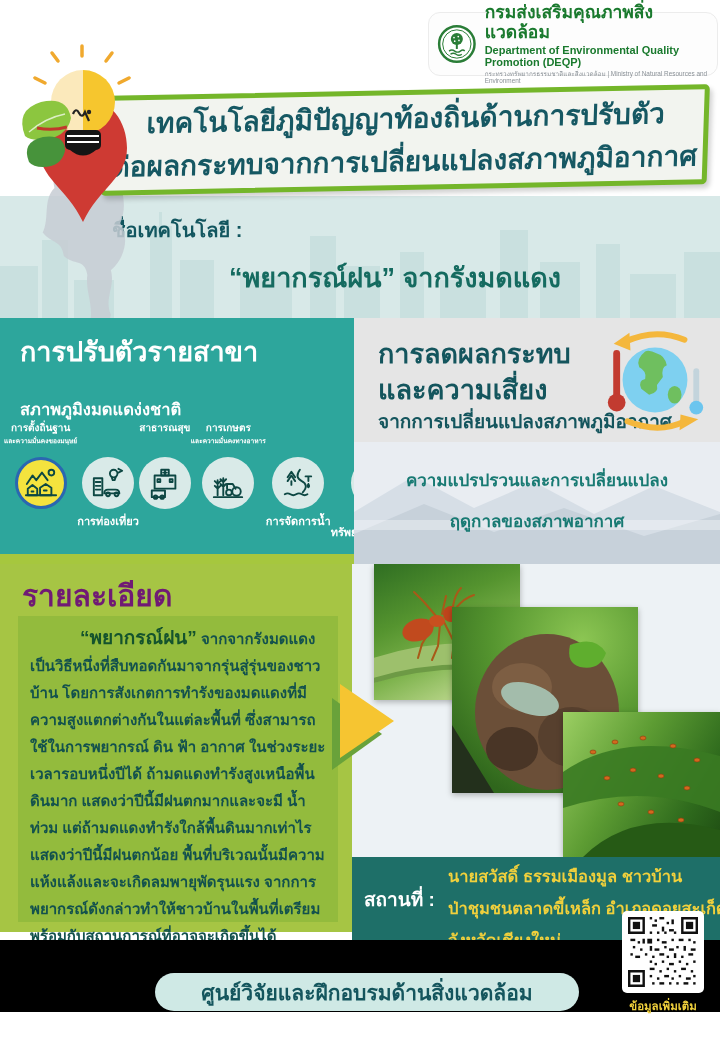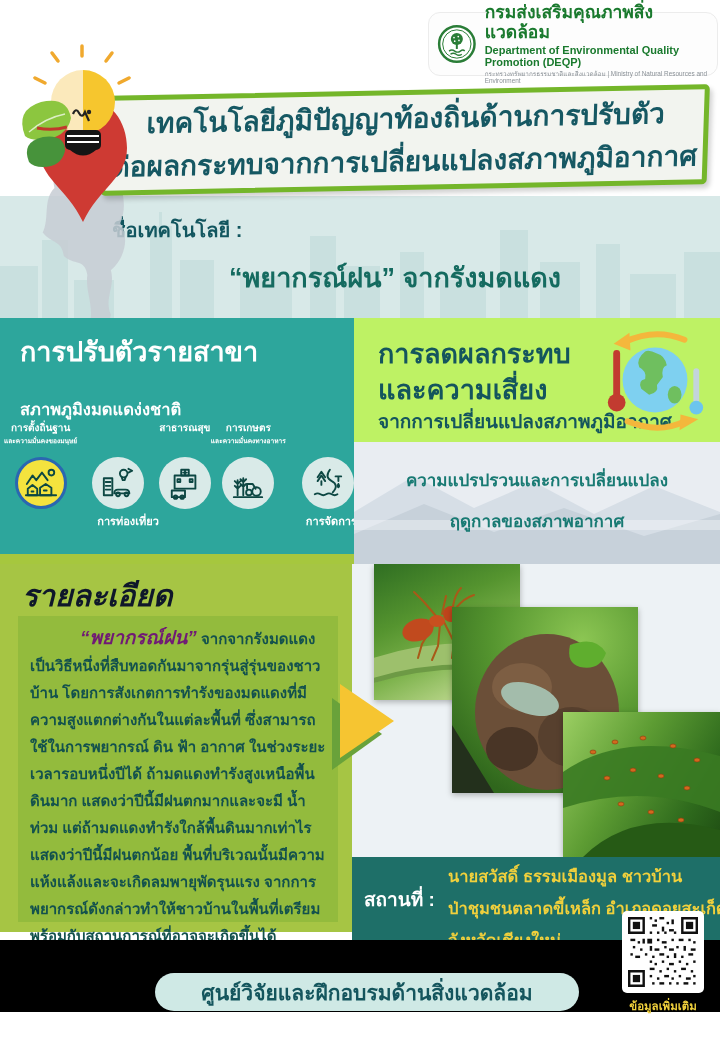--- a/index.html
+++ b/index.html
@@ -33,46 +33,46 @@
     font-weight:bold;color:#156b60;padding-left:70px;}
 
   
   .left-panel{position:absolute;left:0;top:318px;width:354px;height:246px;background:#2da69c;z-index:2;}
   .lp-title{position:absolute;left:20px;top:12px;font-size:27px;font-weight:bold;color:#ffffff;}
   .lp-sub1{position:absolute;left:20px;top:52px;font-size:16.5px;font-weight:bold;color:#ffffff;}
   .lp-sub2{position:absolute;left:20px;top:78px;font-size:16.5px;font-weight:bold;color:#ffffff;}
   .sectors{position:absolute;left:4px;top:104px;width:348px;height:132px;display:flex;}
   .sector{flex:1;display:flex;flex-direction:column;align-items:center;}
   .slot{height:35px;display:flex;flex-direction:column;align-items:center;overflow:visible;}
-  .slot.bottom{justify-content:flex-start;padding-top:3px;margin-left:20px;}
+  .slot.bottom{justify-content:flex-start;padding-top:3px;}
   .sec-label{font-size:10px;font-weight:bold;color:#ffffff;white-space:nowrap;line-height:1.25;text-align:center;}
   .sec-sub{font-size:6.6px;font-weight:bold;color:#ffffff;white-space:nowrap;text-align:center;}
   .sec-sub.big{font-size:11px;}
   .sec-circle{width:52px;height:52px;border-radius:50%;background:#d9eae8;display:flex;align-items:center;
     justify-content:center;flex:0 0 auto;}
   .sec-circle.highlight{background:#f4e33e;border:3px solid #2a67b1;}
   .lp-strip{position:absolute;left:0;bottom:0;width:354px;height:10px;background:#a6c73e;}
 
   
-  .right-panel{position:absolute;left:354px;top:318px;width:366px;height:246px;background:#bef264;z-index:2;}
+  .right-panel{position:absolute;left:354px;top:318px;width:366px;height:246px;background:#e5e5e5;z-index:2;}
   .rp-t1{position:absolute;left:24px;top:14px;font-size:27px;font-weight:bold;color:#14555d;}
   .rp-t2{position:absolute;left:24px;top:50px;font-size:27px;font-weight:bold;color:#14555d;}
   .rp-sub{position:absolute;left:24px;top:88px;font-size:19px;font-weight:bold;color:#14555d;}
   .globe-svg{position:absolute;right:8px;top:6px;width:114px;height:114px;}
   .mountain-zone{position:absolute;left:0;top:124px;width:366px;height:122px;overflow:hidden;}
   .mz-line1{position:absolute;left:0;top:24px;width:100%;text-align:center;font-size:17px;font-weight:bold;color:#187a73;}
   .mz-line2{position:absolute;left:0;top:56px;width:100%;text-align:center;font-size:17px;font-weight:bold;color:#187a73;margin-top:9px;}
 
   
   .details-box{position:absolute;left:0;top:564px;width:352px;height:368px;background:#a6c544;z-index:2;}
-  .d-title{position:absolute;left:22px;top:8px;font-size:30px;font-weight:bold;color:#0f172a;font-style:italic;}
+  .d-title{position:absolute;left:22px;top:8px;font-size:30px;font-weight:bold;color:#701a75;}
   .d-inner{position:absolute;left:18px;top:52px;width:320px;height:306px;background:#93bb3d;padding:8px 12px;}
   .d-inner p{margin:0;text-indent:50px;font-size:15px;line-height:27px;color:#13514d;font-weight:bold;
     text-align:left;}
-  .d-lead{font-size:19px;font-weight:bold;font-style:italic;color:#701a75;}
+  .d-lead{font-size:19px;font-weight:bold;color:#14532d;}
   .arrow-svg{position:absolute;left:328px;top:676px;width:70px;height:95px;z-index:6;}
 
   
   .photos{position:absolute;left:352px;top:564px;width:368px;height:296px;background:#edf2f5;z-index:1;}
   .photo{position:absolute;overflow:hidden;box-shadow:0 2px 6px rgba(0,0,0,.28);}
   .p1{left:22px;top:0;width:146px;height:136px;
     background:linear-gradient(155deg,#2f6e22,#55942f 35%,#7cb24b 60%,#b7d488 85%,#e4efcf);}
   .p2{left:100px;top:43px;width:186px;height:186px;
     background:radial-gradient(circle at 70% 18%,#8cc653,#55952f 45%,#2f661c 85%);}
   .p3{left:211px;top:148px;width:157px;height:145px;

